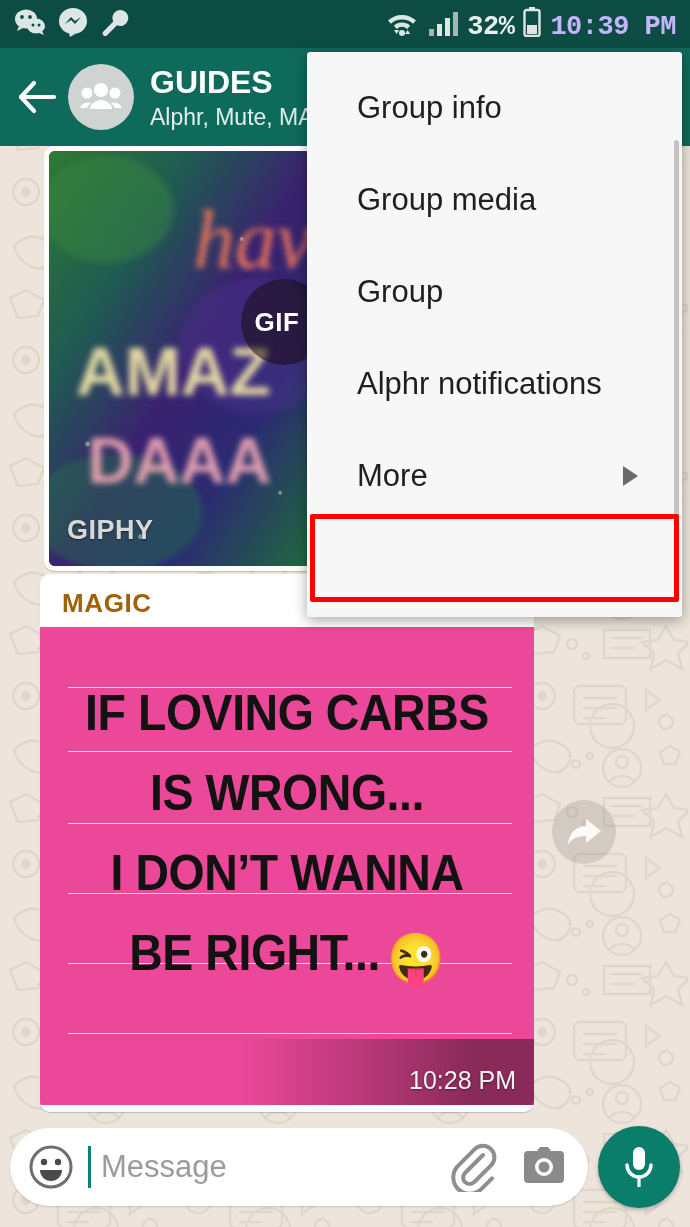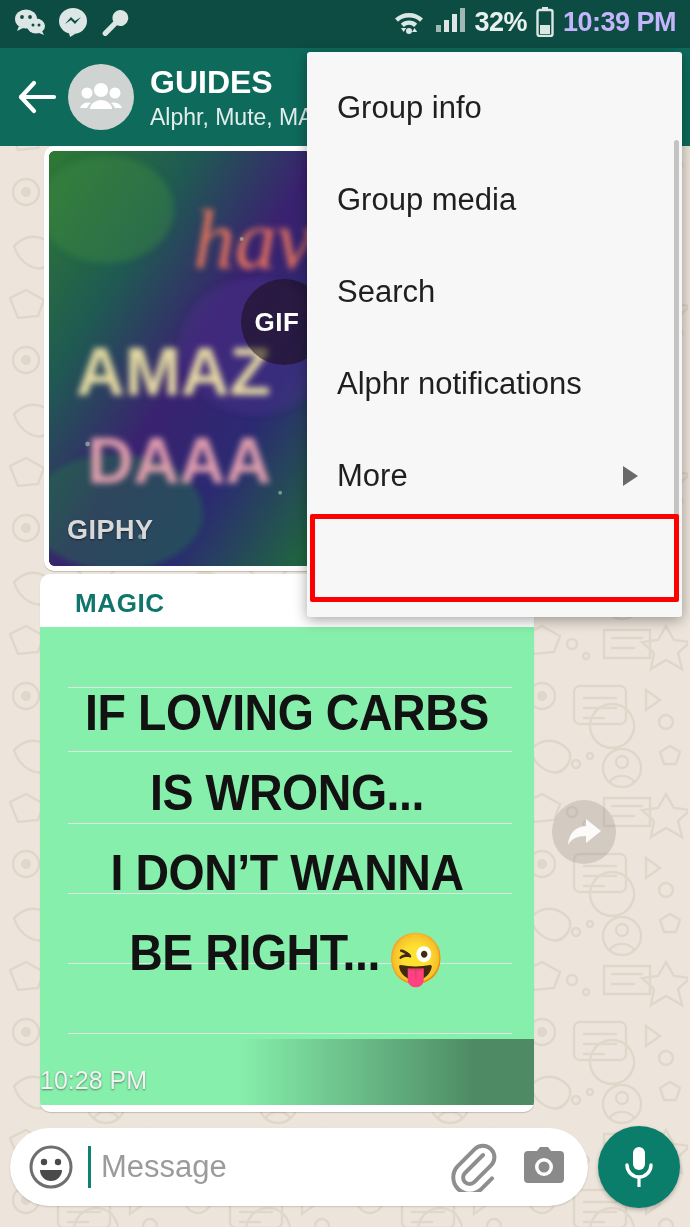--- a/index.html
+++ b/index.html
@@ -35,22 +35,23 @@
     width: 690px; height: 48px;
     background: #0C4C42;
     display: flex;
     align-items: center;
     padding: 0 14px;
     z-index: 40;
   }
   .sb-left { display: flex; align-items: center; gap: 12px; }
   .sb-right {
     margin-left: auto;
-    display: flex; align-items: flex-start; gap: 9px;
+    display: flex; align-items: flex-end; gap: 9px;
     color: #E8F0EE;
+    font-family: Liberation Mono, monospace;
   }
   .sb-battery-text {
     font-size: 27px;
     font-weight: 700;
     letter-spacing: -0.5px;
     color: #E8F0EE;
   }
   .sb-clock {
     font-size: 27px;
     font-weight: 700;
@@ -169,31 +170,31 @@
     left: 32px;
     top: 428px;
     width: 494px;
     height: 538px;
     background: #FFFFFF;
     border-radius: 10px;
     box-shadow: 0 1px 1px rgba(0,0,0,0.18);
     overflow: hidden;
   }
   #meme-sender {
-    color: #0f766e;
+    color: #a16207;
     font-size: 26px;
     font-weight: 700;
     letter-spacing: 0.6px;
-    padding: 14px 0 8px 35px;
+    padding: 14px 0 8px 22px;
   }
   #meme-image {
     position: relative;
     width: 100%;
     height: 478px;
-    background: #86efac;
+    background: #ec4899;
     overflow: hidden;
   }
   .paper-line {
     position: absolute;
     left: 28px; right: 22px;
     height: 1px;
     background: #DFE4E8;
   }
   #meme-text {
     position: absolute;
@@ -210,20 +211,21 @@
     transform: scaleX(0.93);
   }
   #meme-emoji { font-size: 50px; vertical-align: -6px; margin-left: 8px; }
   #meme-time-wrap {
     position: absolute;
     left: 0; right: 0; bottom: 0;
     height: 66px;
     background: linear-gradient(to right, rgba(0,0,0,0) 0%, rgba(0,0,0,0) 40%, rgba(0,0,0,0.42) 88%);
     display: flex;
     align-items: flex-end;
+    justify-content: flex-end;
     padding: 0 18px 10px 0;
   }
   #meme-time {
     color: #F2F2F2;
     font-size: 25px;
     text-shadow: 0 1px 2px rgba(0,0,0,0.45);
   }
 
   
   #forward-button {
@@ -252,20 +254,21 @@
     padding-top: 10px;
   }
   .menu-item {
     height: 92px;
     display: flex;
     align-items: center;
     padding: 0 30px;
     color: #1F1F1F;
     font-size: 31px;
     cursor: pointer;
+    margin-left: 20px;
   }
   .menu-item .label { flex: 1; }
   .menu-arrow {
     width: 0; height: 0;
     border-left: 15px solid #6A6A6A;
     border-top: 10px solid transparent;
     border-bottom: 10px solid transparent;
     margin-right: 14px;
   }
   #menu-scrollbar {
@@ -531,21 +534,21 @@
   </div>
 
   <div id="overflow-menu">
     <div class="menu-item">
       <span class="label">Group info</span>
     </div>
     <div class="menu-item">
       <span class="label">Group media</span>
     </div>
     <div class="menu-item">
-      <span class="label">Search</span>
+      <span class="label">Group</span>
     </div>
     <div class="menu-item">
       <span class="label">Alphr notifications</span>
     </div>
     <div class="menu-item">
       <span class="label">More</span>
       <span class="menu-arrow"></span>
     </div>
     <div id="menu-scrollbar"></div>
     <div id="more-highlight"></div>

